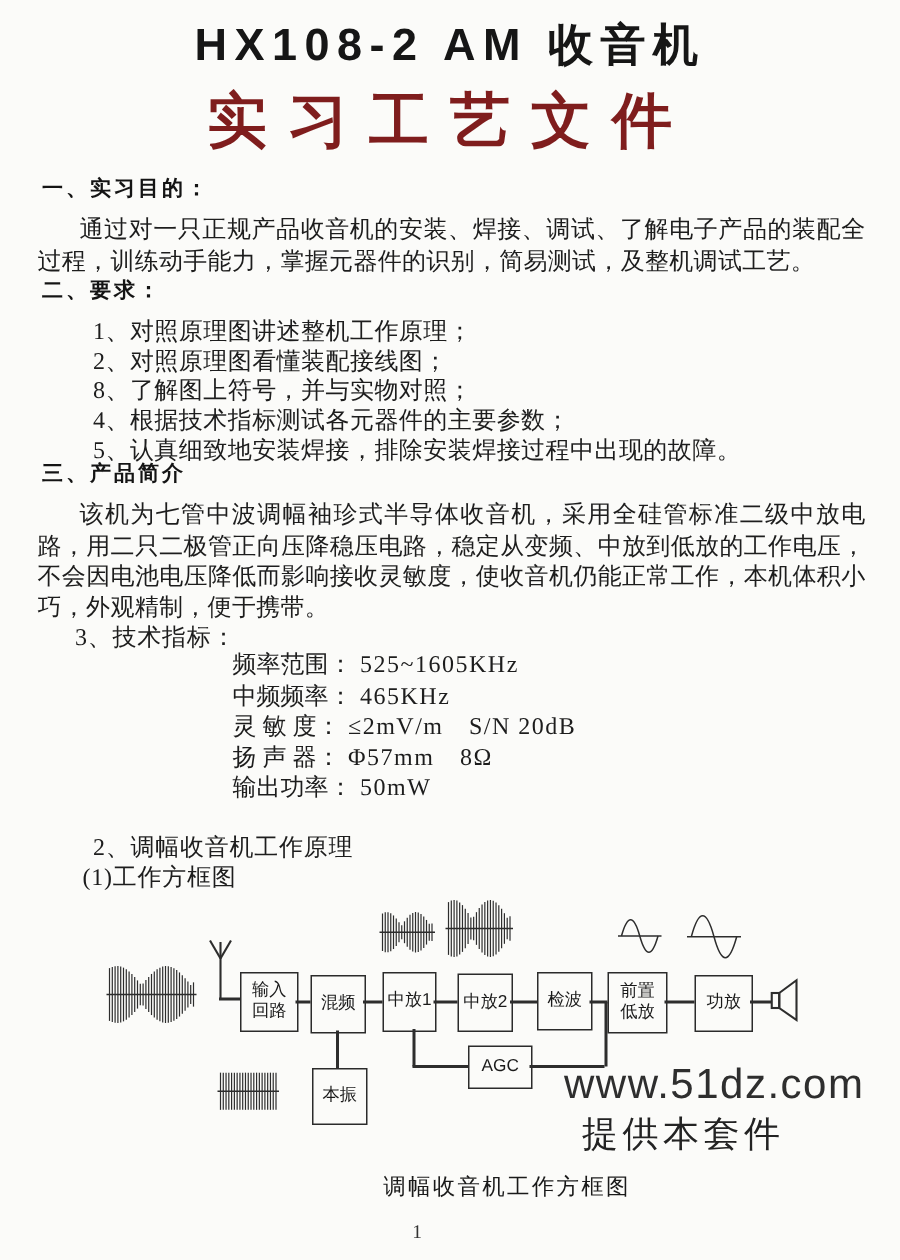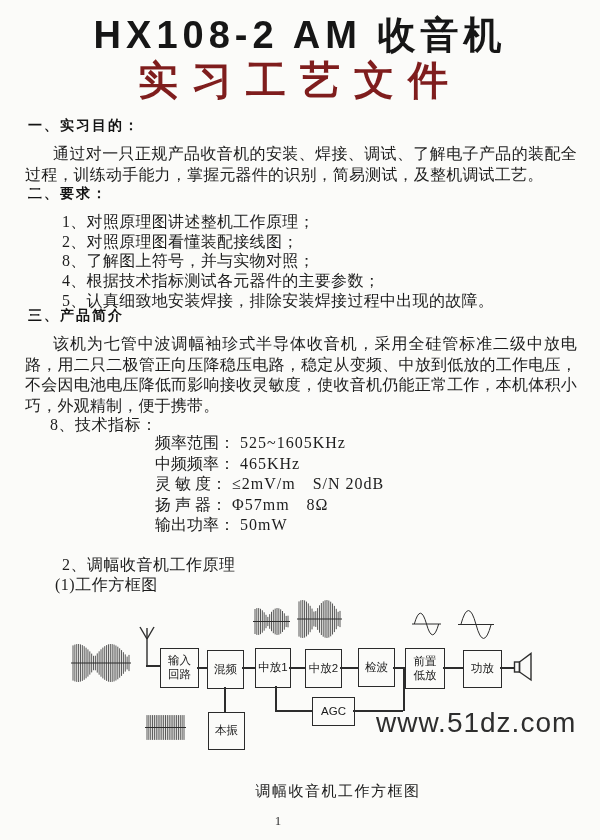--- a/index.html
+++ b/index.html
@@ -5,21 +5,21 @@
   html,body{margin:0;padding:0;}
   .page{
     position:relative;width:600px;height:840px;overflow:hidden;
     background:#fbfbf9;color:#1d1d1d;
     font-family:"Liberation Serif", serif;
   }
   .abs{position:absolute;}
   .title1{
     top:10px;left:0;width:600px;text-align:center;
     font-family:"Liberation Sans", sans-serif;font-weight:bold;
-    font-size:38px;letter-spacing:5px;color:#161616;
+    font-size:30px;letter-spacing:5px;color:#161616;
   }
   .title2{
     top:53px;left:0;width:600px;text-align:center;
     font-family:"Liberation Sans", sans-serif;font-weight:bold;
     font-size:40px;letter-spacing:14px;color:#7f1d1d;
   }
   .sec-h{
     left:28px;
     font-family:"Liberation Sans", sans-serif;font-weight:bold;
     font-size:14px;letter-spacing:2px;color:#141414;
@@ -71,21 +71,21 @@
     <div>1、对照原理图讲述整机工作原理；</div>
     <div>2、对照原理图看懂装配接线图；</div>
     <div>8、了解图上符号，并与实物对照；</div>
     <div>4、根据技术指标测试各元器件的主要参数；</div>
     <div>5、认真细致地安装焊接，排除安装焊接过程中出现的故障。</div>
   </div>
 
   <div class="abs sec-h" style="top:307px;">三、产品简介</div>
   <div class="abs para" style="top:334px;">该机为七管中波调幅袖珍式半导体收音机，采用全硅管标准二级中放电路，用二只二极管正向压降稳压电路，稳定从变频、中放到低放的工作电压，不会因电池电压降低而影响接收灵敏度，使收音机仍能正常工作，本机体积小巧，外观精制，便于携带。</div>
 
-  <div class="abs sub-h" style="left:50px;top:415px;">8、技术指标：</div>
+  <div class="abs sub-h" style="left:50px;top:415px;">3、技术指标：</div>
 
   <div class="abs spec-table">
     <div class="spec-row"><span>频率范围：</span><span class="v">525~1605KHz</span></div>
     <div class="spec-row"><span>中频频率：</span><span class="v">465KHz</span></div>
     <div class="spec-row"><span>灵 敏 度：</span><span class="v">≤2mV/m　S/N 20dB</span></div>
     <div class="spec-row"><span>扬 声 器：</span><span class="v">Φ57mm　8Ω</span></div>
     <div class="spec-row"><span>输出功率：</span><span class="v">50mW</span></div>
   </div>
 
   <div class="abs sub-h" style="left:62px;top:555px;">2、调幅收音机工作原理</div>
@@ -237,17 +237,18 @@
   <div class="ln" style="left:393px;top:667px;width:12px;height:1.5px;"></div>
   <div class="ln" style="left:443px;top:667px;width:20px;height:1.5px;"></div>
   <div class="ln" style="left:500px;top:667px;width:14px;height:1.5px;"></div>
   <div class="ln" style="left:224px;top:687px;width:1.5px;height:25px;"></div>
   <div class="ln" style="left:275px;top:686px;width:1.5px;height:25px;"></div>
   <div class="ln" style="left:275px;top:710px;width:37px;height:1.5px;"></div>
   <div class="ln" style="left:353px;top:710px;width:50px;height:1.5px;"></div>
   <div class="ln" style="left:403px;top:668px;width:1.5px;height:43px;"></div>
 
   <div class="abs wm1" style="left:356px;top:707px;">www.51dz.com</div>
+  <div class="abs wm2" style="left:388px;top:740px;">提供本套件</div>
 
   <div class="abs caption">调幅收音机工作方框图</div>
   <div class="abs pagenum">1</div>
 
 </div>
 
 </body></html>

